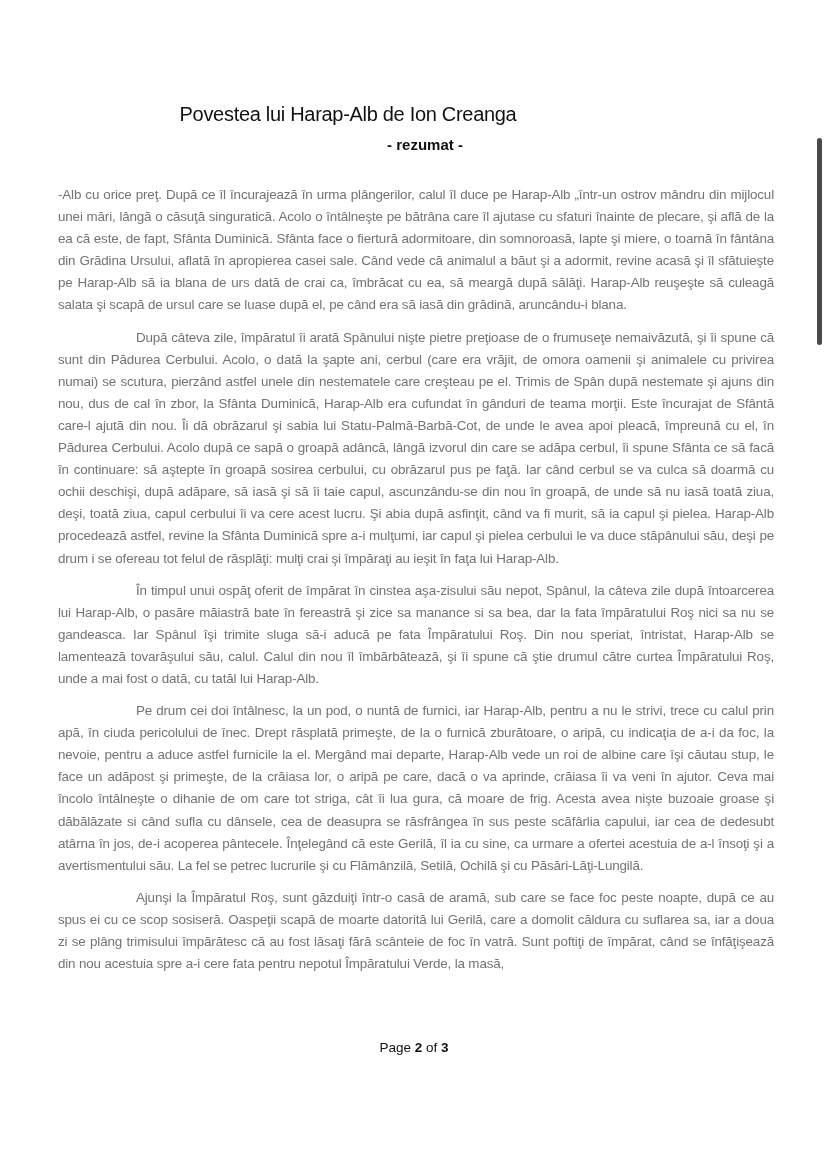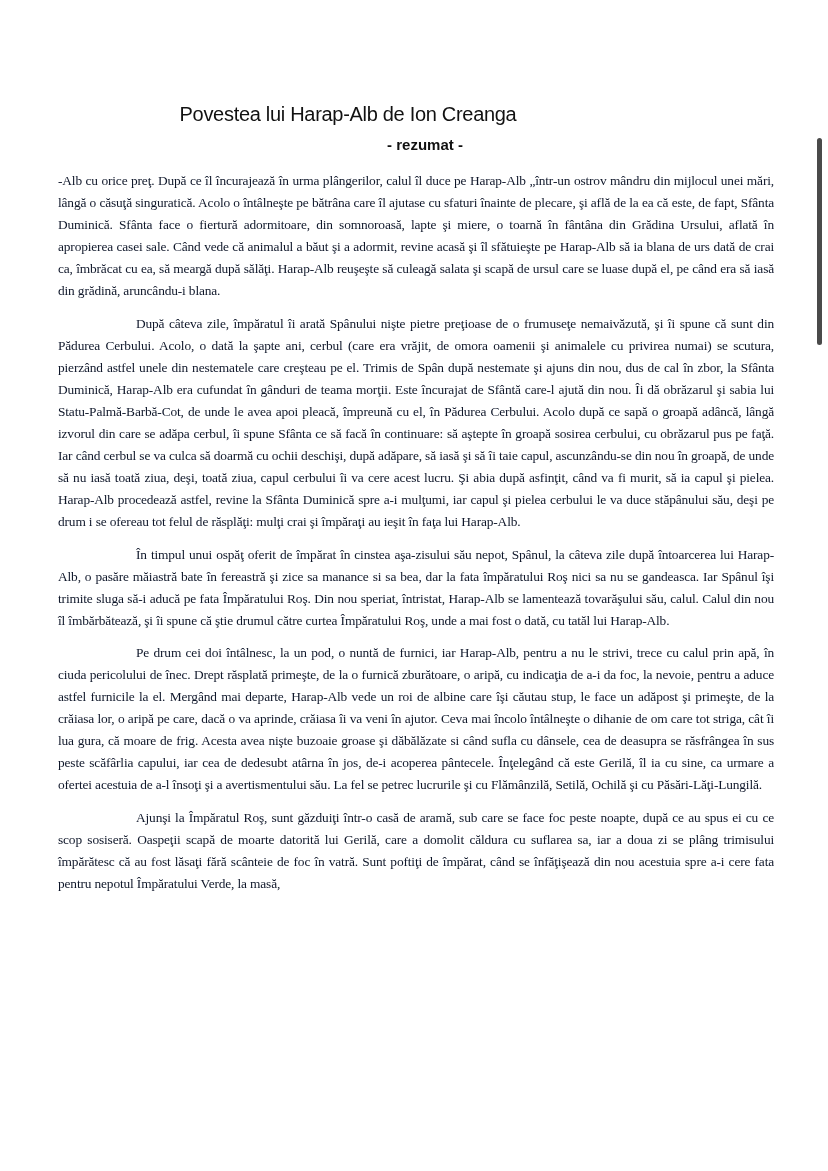--- a/index.html
+++ b/index.html
@@ -41,26 +41,25 @@
       text-align: center;
       font-size: 15px;
       line-height: 28px;
       color: #111;
       margin: 0;
       padding-left: 11px;
     }
     .body {
       position: absolute;
       left: 58px;
-      top: 170px;
+      top: 184px;
       width: 716px;
       font-size: 13.4px;
       line-height: 22.1px;
-      color: #0f172a;
-      font-family: Liberation Serif, serif;
+      color: #737373;
     }
     .para {
       margin: 0 0 10px 0;
       text-align: justify;
       letter-spacing: -0.15px;
     }
     .para.indent {
       text-indent: 78px;
     }
     .footer {
@@ -91,15 +90,21 @@
   <h2 class="subtitle">- rezumat -</h2>
 
   <div class="body">
     <p class="para">-Alb cu orice preţ. După ce îl încurajează în urma plângerilor, calul îl duce pe Harap-Alb „într-un ostrov mândru din mijlocul unei mări, lângă o căsuţă singuratică. Acolo o întâlneşte pe bătrâna care îl ajutase cu sfaturi înainte de plecare, şi află de la ea că este, de fapt, Sfânta Duminică. Sfânta face o fiertură adormitoare, din somnoroasă, lapte şi miere, o toarnă în fântâna din Grădina Ursului, aflată în apropierea casei sale. Când vede că animalul a băut şi a adormit, revine acasă şi îl sfătuieşte pe Harap-Alb să ia blana de urs dată de crai ca, îmbrăcat cu ea, să meargă după sălăţi. Harap-Alb reuşeşte să culeagă salata şi scapă de ursul care se luase după el, pe când era să iasă din grădină, aruncându-i blana.</p>
     <p class="para indent">După câteva zile, împăratul îi arată Spânului nişte pietre preţioase de o frumuseţe nemaivăzută, şi îi spune că sunt din Pădurea Cerbului. Acolo, o dată la şapte ani, cerbul (care era vrăjit, de omora oamenii şi animalele cu privirea numai) se scutura, pierzând astfel unele din nestematele care creşteau pe el. Trimis de Spân după nestemate şi ajuns din nou, dus de cal în zbor, la Sfânta Duminică, Harap-Alb era cufundat în gânduri de teama morţii. Este încurajat de Sfântă care-l ajută din nou. Îi dă obrăzarul şi sabia lui Statu-Palmă-Barbă-Cot, de unde le avea apoi pleacă, împreună cu el, în Pădurea Cerbului. Acolo după ce sapă o groapă adâncă, lângă izvorul din care se adăpa cerbul, îi spune Sfânta ce să facă în continuare: să aştepte în groapă sosirea cerbului, cu obrăzarul pus pe faţă. Iar când cerbul se va culca să doarmă cu ochii deschişi, după adăpare, să iasă şi să îi taie capul, ascunzându-se din nou în groapă, de unde să nu iasă toată ziua, deşi, toată ziua, capul cerbului îi va cere acest lucru. Şi abia după asfinţit, când va fi murit, să ia capul şi pielea. Harap-Alb procedează astfel, revine la Sfânta Duminică spre a-i mulţumi, iar capul şi pielea cerbului le va duce stăpânului său, deşi pe drum i se ofereau tot felul de răsplăţi: mulţi crai şi împăraţi au ieşit în faţa lui Harap-Alb.</p>
     <p class="para indent">În timpul unui ospăţ oferit de împărat în cinstea aşa-zisului său nepot, Spânul, la câteva zile după întoarcerea lui Harap-Alb, o pasăre măiastră bate în fereastră şi zice sa manance si sa bea, dar la fata împăratului Roş nici sa nu se gandeasca. Iar Spânul îşi trimite sluga să-i aducă pe fata Împăratului Roş. Din nou speriat, întristat, Harap-Alb se lamentează tovarăşului său, calul. Calul din nou îl îmbărbătează, şi îi spune că ştie drumul către curtea Împăratului Roş, unde a mai fost o dată, cu tatăl lui Harap-Alb.</p>
     <p class="para indent">Pe drum cei doi întâlnesc, la un pod, o nuntă de furnici, iar Harap-Alb, pentru a nu le strivi, trece cu calul prin apă, în ciuda pericolului de înec. Drept răsplată primeşte, de la o furnică zburătoare, o aripă, cu indicaţia de a-i da foc, la nevoie, pentru a aduce astfel furnicile la el. Mergând mai departe, Harap-Alb vede un roi de albine care îşi căutau stup, le face un adăpost şi primeşte, de la crăiasa lor, o aripă pe care, dacă o va aprinde, crăiasa îi va veni în ajutor. Ceva mai încolo întâlneşte o dihanie de om care tot striga, cât îi lua gura, că moare de frig. Acesta avea nişte buzoaie groase şi dăbălăzate si când sufla cu dânsele, cea de deasupra se răsfrângea în sus peste scăfârlia capului, iar cea de dedesubt atârna în jos, de-i acoperea pântecele. Înţelegând că este Gerilă, îl ia cu sine, ca urmare a ofertei acestuia de a-l însoţi şi a avertismentului său. La fel se petrec lucrurile şi cu Flămânzilă, Setilă, Ochilă şi cu Păsări-Lăţi-Lungilă.</p>
     <p class="para indent">Ajunşi la Împăratul Roş, sunt găzduiţi într-o casă de aramă, sub care se face foc peste noapte, după ce au spus ei cu ce scop sosiseră. Oaspeţii scapă de moarte datorită lui Gerilă, care a domolit căldura cu suflarea sa, iar a doua zi se plâng trimisului împărătesc că au fost lăsaţi fără scânteie de foc în vatră. Sunt poftiţi de împărat, când se înfăţişează din nou acestuia spre a-i cere fata pentru nepotul Împăratului Verde, la masă,</p>
   </div>
 
+  <div class="footer">
+    <span>Page</span>
+    <b>2</b>
+    <span>of</span>
+    <b>3</b>
+  </div>
 
   <div class="scrollbar"></div>
 </div>
 
 </body></html>

